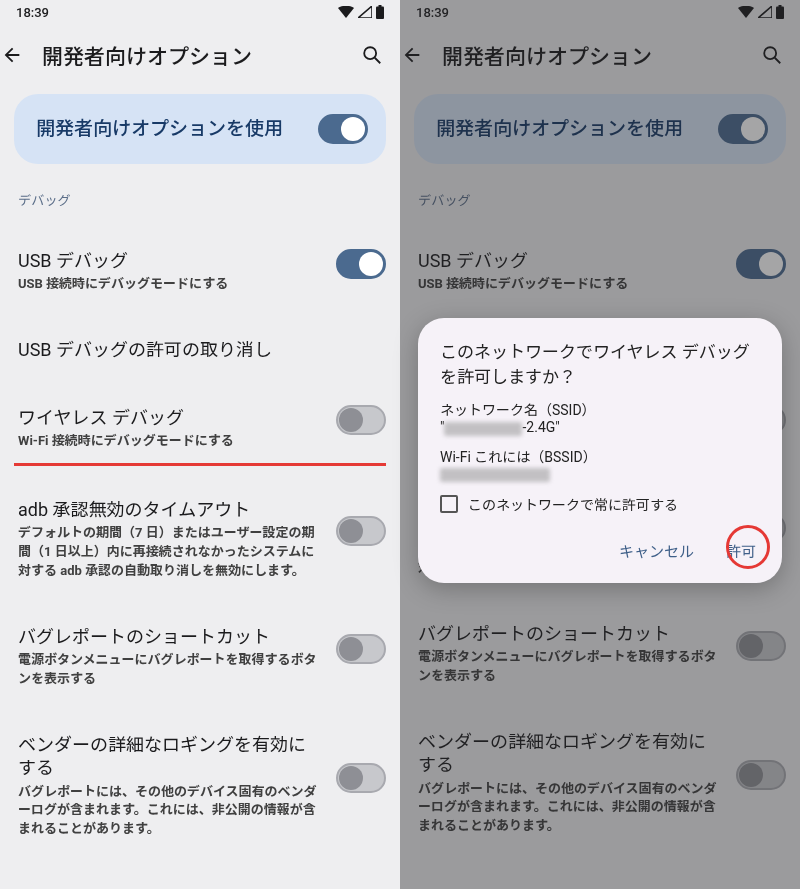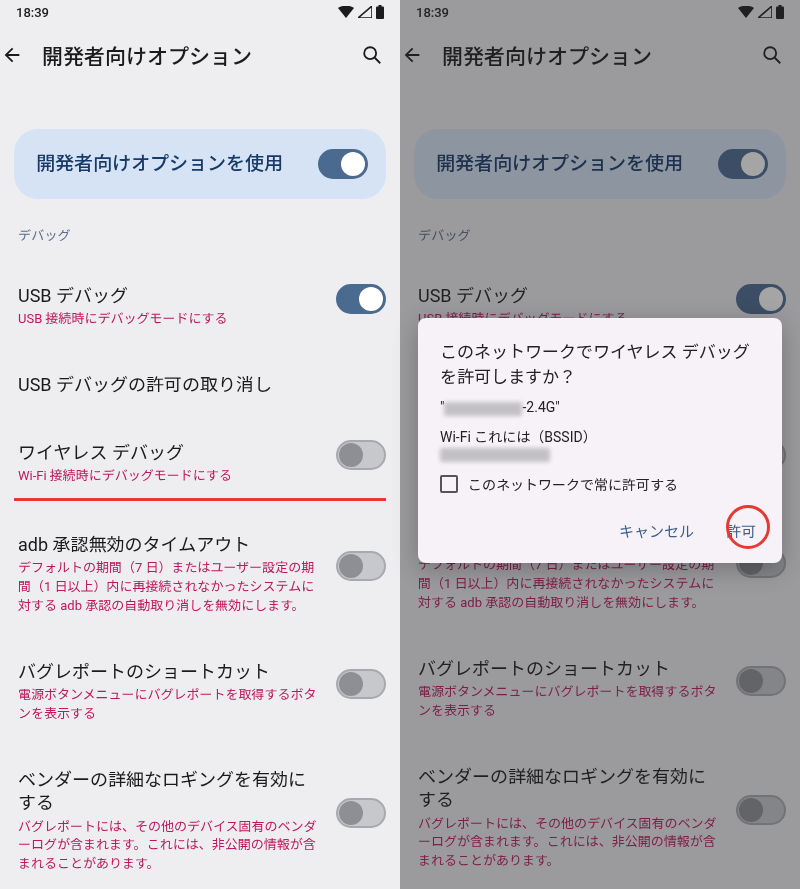--- a/index.html
+++ b/index.html
@@ -48,21 +48,20 @@
     padding: 10px 14px 0 14px;
   }
 
   .master-card {
     background: #d6e3f5;
     border-radius: 24px;
     padding: 20px 18px 20px 22px;
     display: flex;
     align-items: center;
     gap: 16px;
-    margin-top: 35px;
   }
   .master-card .mc-text {
     flex: 1;
     color: #183a67;
     font-size: 19px;
     font-weight: 500;
     line-height: 1.35;
   }
   
   .toggle { position: relative; width: 50px; height: 30px; }
@@ -95,44 +94,45 @@
     gap: 16px;
   }
   .setting .txt { flex: 1; margin-top: 16px; }
   .setting .st-title {
     font-size: 18px;
     color: #1b1b1d;
     line-height: 1.3;
   }
   .setting .st-sub {
     font-size: 13px;
-    color: #be185d;
+    color: #404040;
     margin-top: 3px;
     line-height: 1.45;
+    font-weight: bold;
   }
 
   .red-underline {
     border-bottom: 3px solid #e53935;
     padding-bottom: 12px;
     margin-bottom: 2px;
   }
 
   
   .scrim {
     position: absolute;
     inset: 0;
     background: rgba(40,40,44,0.42);
   }
   .dialog {
     position: absolute;
     left: 18px;
     right: 18px;
     top: 318px;
     background: #f6f2f8;
-    border-radius: 8px;
+    border-radius: 26px;
     padding: 22px 22px 14px 22px;
     box-shadow: 0 6px 24px rgba(0,0,0,0.25);
   }
   .dialog .dlg-title {
     font-size: 17px;
     color: #222;
     line-height: 1.45;
     margin-bottom: 10px;
   }
   .dialog .dlg-label {
@@ -414,20 +414,21 @@
           <div class="track"></div>
           <div class="thumb"></div>
         </div>
     </div>
   </div>
 
   <div class="scrim"></div>
 
   <div class="dialog">
     <div class="dlg-title">このネットワークでワイヤレス デバッグを許可しますか？</div>
+    <div class="dlg-label">ネットワーク名（SSID）</div>
     <div class="dlg-value">
       "<span class="redacted" style="width:78px"></span><span>-2.4G</span>"
     </div>
     <div class="dlg-label" style="margin-top:10px">Wi-Fi これには（BSSID）</div>
     <div class="dlg-value">
       <span class="redacted" style="width:110px"></span>
     </div>
     <div class="checkbox-row">
       <span class="checkbox"></span>
       <span>このネットワークで常に許可する</span>

